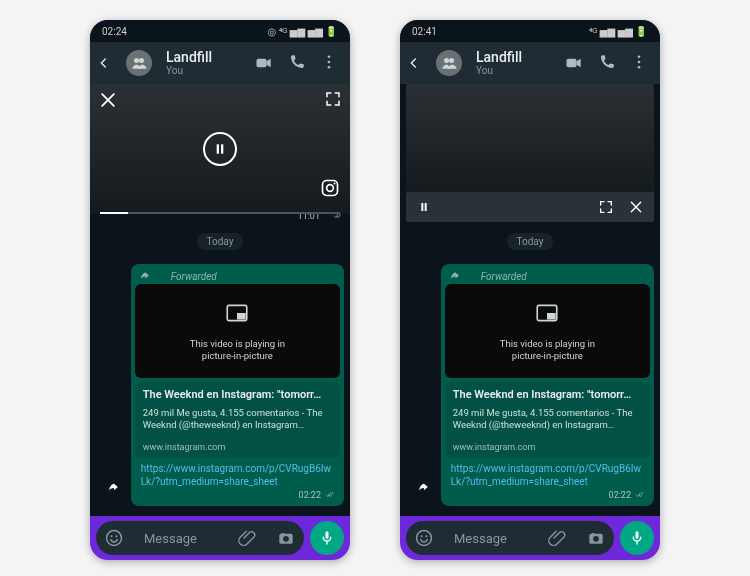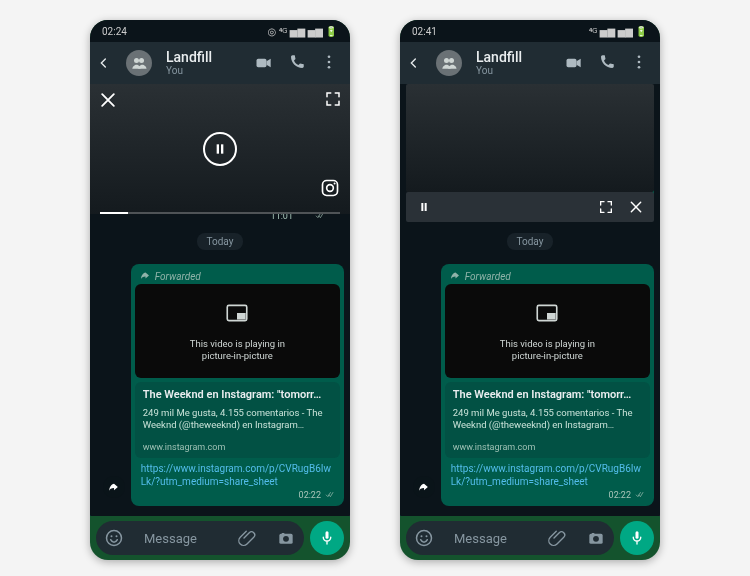--- a/index.html
+++ b/index.html
@@ -1,47 +1,47 @@
 <!DOCTYPE html>
 <html><head>
 <meta charset="utf-8">
 <style>
   *{box-sizing:border-box;margin:0;padding:0;font-family:-apple-system,Roboto,Arial,sans-serif}
   body{background:#f4f4f4;display:flex;justify-content:center;align-items:flex-start;padding:20px;gap:50px}
-  .phone{width:260px;height:540px;background:#14532d;border-radius:18px;overflow:hidden;position:relative;box-shadow:0 2px 8px rgba(0,0,0,.3);color:#e9edef;font-size:12px}
+  .phone{width:260px;height:540px;background:#6d28d9;border-radius:18px;overflow:hidden;position:relative;box-shadow:0 2px 8px rgba(0,0,0,.3);color:#e9edef;font-size:12px}
   .statusbar{height:22px;display:flex;justify-content:space-between;align-items:center;padding:0 12px;font-size:10px;color:#ccc;background:#0b141a}
   .statusbar .right{display:flex;gap:4px;align-items:center}
   .appbar{height:42px;background:#202c33;display:flex;align-items:center;padding:0 6px;gap:14px}
   .appbar .back{width:16px;height:16px;display:flex;align-items:center;justify-content:center}
   .avatar{width:26px;height:26px;border-radius:50%;background:#6a7175;display:flex;align-items:center;justify-content:center}
   .titleblock{flex:1;display:flex;flex-direction:column;line-height:1.1}
   .titleblock .name{font-size:14px;font-weight:500;color:#e9edef}
   .titleblock .sub{font-size:10px;color:#8696a0}
   .appbar .actions{display:flex;gap:14px;padding-right:6px;color:#aebac1}
   .chat{position:absolute;top:64px;left:0;right:0;bottom:44px;overflow:hidden}
   .chat .bg{position:absolute;inset:0;background:#0b141a;background-image:
      linear-gradient(45deg,rgba(0,140,140,.15) 0,rgba(0,140,140,.15) 1px,transparent 1px,transparent 40px),
      linear-gradient(-45deg,rgba(140,0,140,.12) 0,rgba(140,0,140,.12) 1px,transparent 1px,transparent 40px)}
   .chat .inner{position:absolute;inset:0;display:flex;flex-direction:column;padding:4px 6px}
   .pill{align-self:center;background:#182229;color:#8696a0;font-size:10px;padding:3px 10px;border-radius:8px;margin:14px 0}
   .bubble{align-self:flex-end;max-width:86%;background:#005c4b;border-radius:8px;padding:4px;position:relative;margin-bottom:6px;display:flex;flex-direction:column}
-  .fwdrow{display:flex;align-items:center;gap:4px;color:#8fb3a9;font-size:10px;font-style:italic;padding:2px 4px}
+  .fwdrow{display:flex;align-items:center;gap:20px;color:#8fb3a9;font-size:10px;font-style:italic;padding:2px 4px}
   .videoPH{background:#0a0a0a;border-radius:6px;height:94px;display:flex;flex-direction:column;align-items:center;justify-content:center;gap:12px;color:#cfd6d4;position:relative}
   .videoPH .txt{font-size:9.5px;text-align:center;line-height:1.25;color:#cfd6d4}
   .linkcard{background:#025144;border-radius:6px;margin-top:4px;padding:6px 8px}
   .linkcard .t{font-size:11px;font-weight:600;color:#e9edef;white-space:nowrap;overflow:hidden;text-overflow:ellipsis}
   .linkcard .d{font-size:9.5px;color:#c8e2d8;line-height:1.25;margin-top:6px}
   .linkcard .s{font-size:9px;color:#9ec0b4;margin-top:11px}
   .msglink{color:#53bdeb;font-size:10px;line-height:1.3;padding:4px 6px 0;word-break:break-all}
   .meta{align-self:flex-end;display:flex;gap:3px;align-items:flex-end;color:#a7c4b8;font-size:9px;padding:2px 4px}
   .sharefab{position:absolute;left:-28px;bottom:8px;width:22px;height:22px;border-radius:50%;background:rgba(11,20,26,.75);display:flex;align-items:center;justify-content:center}
   .prevvid{align-self:flex-end;width:78%;background:#005c4b;border-radius:8px;padding:3px;position:relative;margin-bottom:6px}
   .prevvid .thumb{height:56px;border-radius:6px;background:linear-gradient(135deg,#caa98f 0 50%,#5a4a3e 50% 100%);position:relative}
   .prevvid .dur{position:absolute;left:6px;bottom:4px;font-size:9px;color:#fff;display:flex;gap:3px;align-items:center;text-shadow:0 0 3px #000}
-  .prevvid .time{position:absolute;right:18px;bottom:-14px;font-size:9px;color:#a7c4b8;display:flex;gap:21px}
+  .prevvid .time{position:absolute;right:0;bottom:-14px;font-size:9px;color:#a7c4b8;display:flex;gap:12px}
   .inputbar{position:absolute;left:0;right:0;bottom:0;height:44px;display:flex;align-items:center;padding:4px 6px;gap:6px}
   .msgfield{flex:1;height:34px;background:#202c33;border-radius:20px;display:flex;align-items:center;padding:0 8px;gap:20px;color:#8696a0}
   .msgfield .ph{flex:1;font-size:13px}
   .sendbtn{width:34px;height:34px;border-radius:50%;background:#00a884;display:flex;align-items:center;justify-content:center}
   svg{display:block}
   
   .overlayBig{position:absolute;top:64px;left:0;right:0;height:130px;background:#13181c;z-index:5}
   .overlayBig::after{content:"";position:absolute;left:10px;right:10px;bottom:0;height:2px;background:rgba(255,255,255,.25)}
   .overlayBig .progress{position:absolute;left:10px;bottom:0;height:2px;width:28px;background:#fff;z-index:1}
   .overlayBig .xbtn{position:absolute;left:8px;top:6px}

